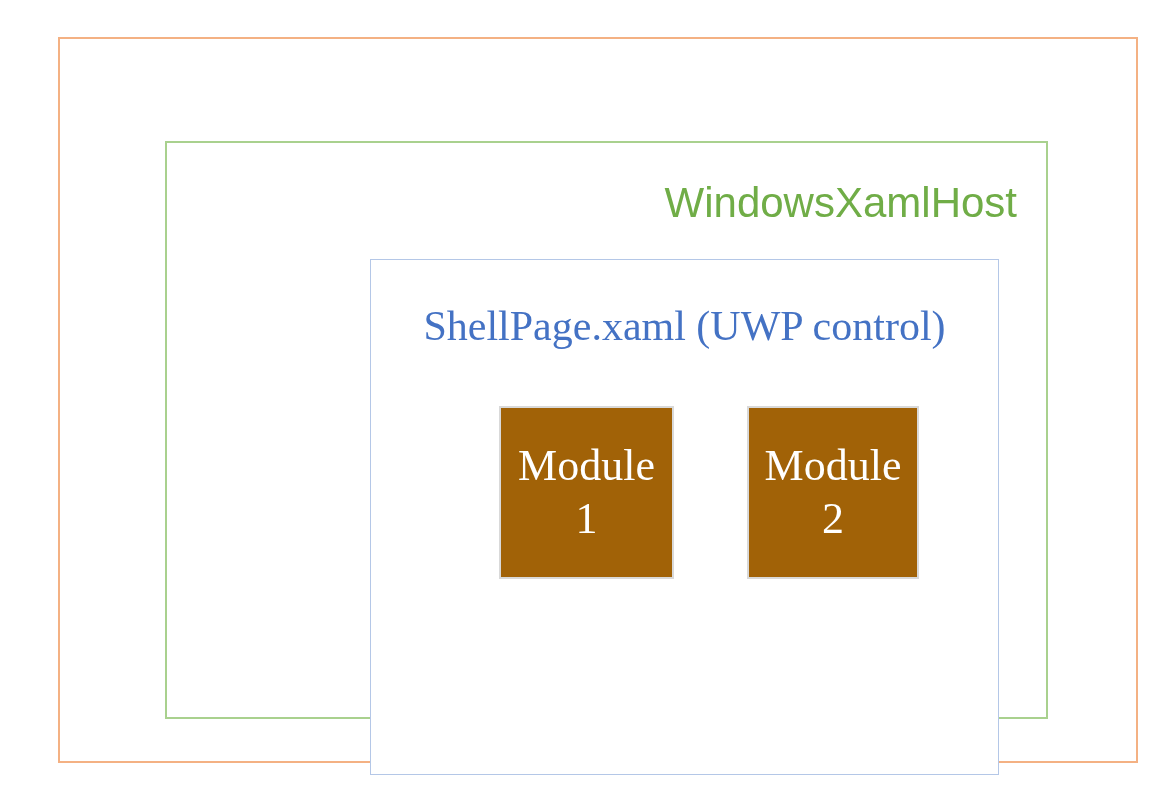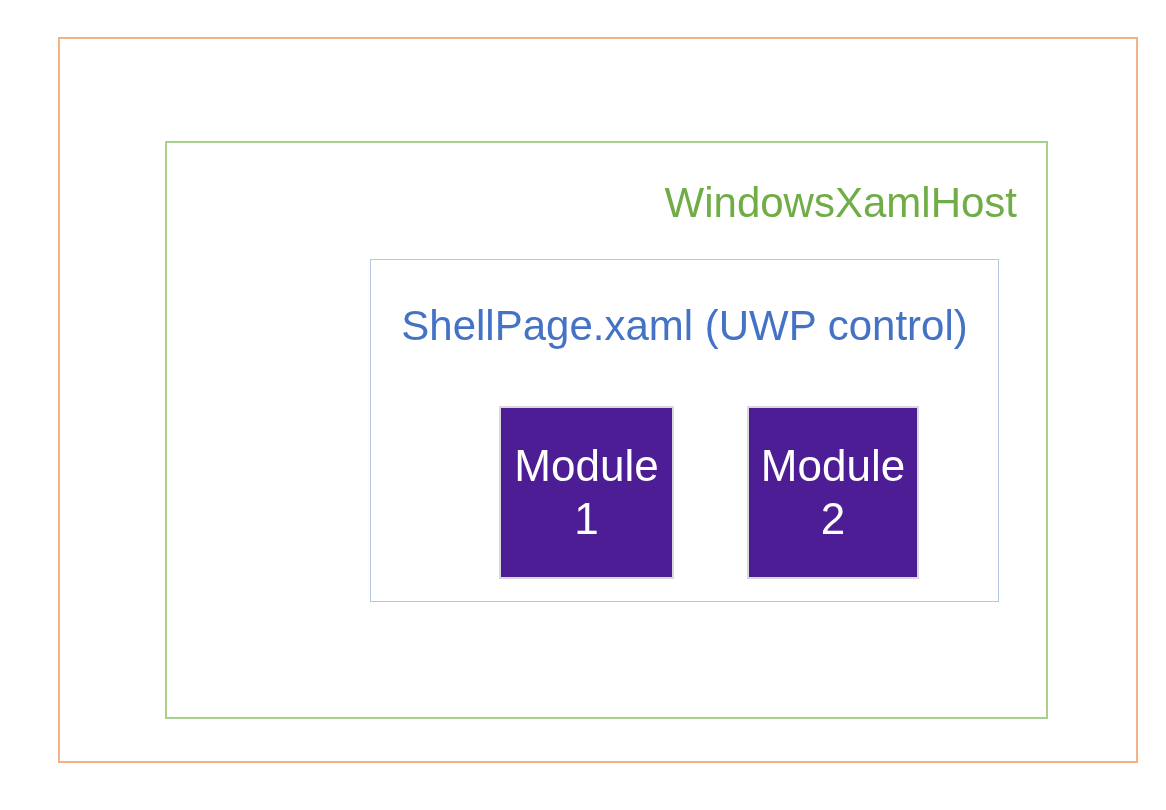--- a/index.html
+++ b/index.html
@@ -31,22 +31,23 @@
     left: 105px;
     top: 102px;
     width: 883px;
     height: 578px;
     border: 2px solid #A9D18E;
   }
   .shell-box {
     left: 203px;
     top: 116px;
     width: 629px;
-    height: 343px;
+    height: 516px;
     border: 1.5px solid #B4C7E7;
+    font-family: Liberation Serif, serif;
   }
   .box-label {
     position: absolute;
     white-space: nowrap;
     font-size: 42px;
     line-height: 1.15;
   }
   .outer-label {
     top: 31px;
     right: 36px;
@@ -63,21 +64,21 @@
     width: 100%;
     text-align: center;
     color: #4472C4;
   }
   .module {
     position: absolute;
     top: 146px;
     width: 175px;
     height: 173px;
     box-sizing: border-box;
-    background: #4c1d95;
+    background: #a16207;
     border: 2px solid #D9D9D9;
     color: #ffffff;
     display: flex;
     align-items: center;
     justify-content: center;
     text-align: center;
     font-size: 44px;
     line-height: 1.2;
   }
   .module-1 { left: 128px; }

